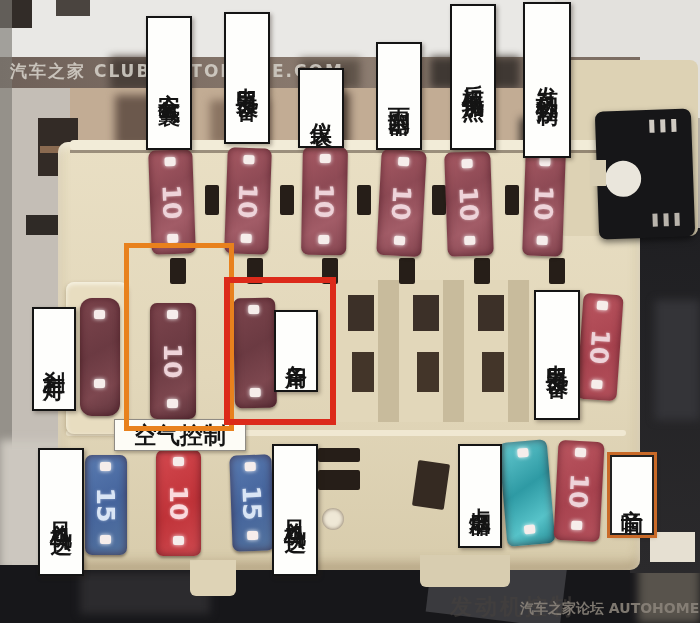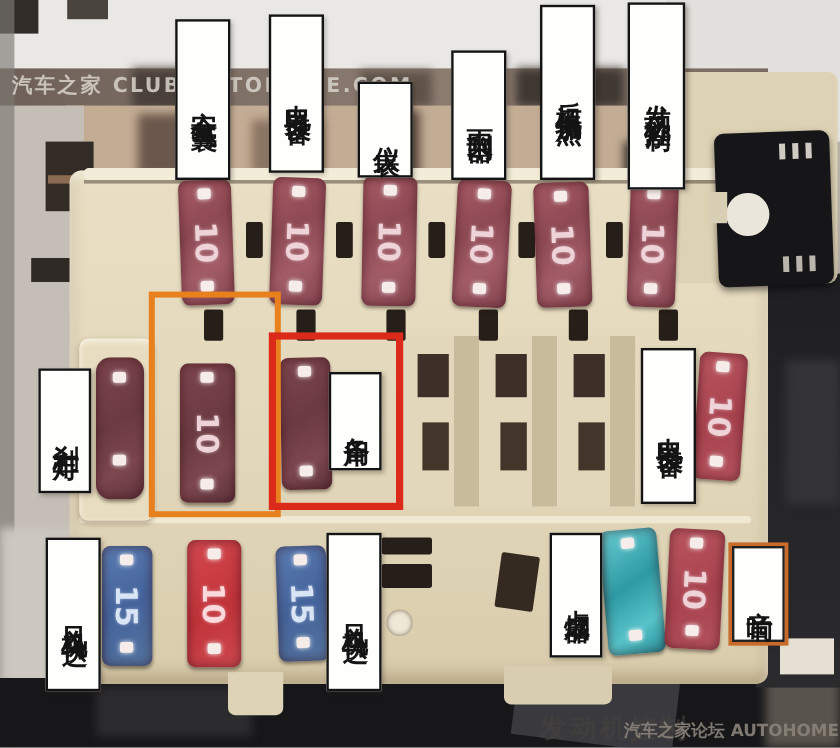--- a/index.html
+++ b/index.html
@@ -224,20 +224,21 @@
   <div class="vlabel" style="left:224px;top:12px;width:40px;height:120px;">电器设备</div>
   <div class="vlabel" style="left:298px;top:68px;width:40px;height:68px;">仪表</div>
   <div class="vlabel" style="left:376px;top:42px;width:40px;height:96px;">雨刮器</div>
   <div class="vlabel" style="left:450px;top:4px;width:40px;height:134px;">后视镜加热</div>
   <div class="vlabel" style="left:523px;top:2px;width:42px;height:144px;">发动机控制</div>
 
   <div class="vlabel" style="left:32px;top:307px;width:38px;height:92px;">刹车灯</div>
   <div class="vlabel" style="left:274px;top:310px;width:38px;height:70px;">备用</div>
   <div class="vlabel" style="left:534px;top:290px;width:40px;height:118px;">电器设备</div>
 
+  <div class="hlabel" style="left:114px;top:419px;width:130px;height:30px;">空气控制</div>
 
   <div class="vlabel" style="left:38px;top:448px;width:40px;height:116px;">风机马达</div>
   <div class="vlabel" style="left:272px;top:444px;width:40px;height:120px;">风机马达</div>
   <div class="vlabel" style="left:458px;top:444px;width:38px;height:92px;">点烟器</div>
   <div class="vlabel" style="left:610px;top:455px;width:38px;height:68px;border:2px solid #222;outline:3px solid #c96a28;">音响</div>
 
   <div class="wm" style="left:10px;top:60px;font-size:17px;font-weight:700;letter-spacing:2px;color:#d8d4cc;opacity:.85;">汽车之家 CLUB.AUTOHOME.COM</div>
   <div class="wm" style="left:450px;top:592px;font-size:22px;font-weight:700;color:#46423e;opacity:.6;letter-spacing:3px;">发动机控制</div>
   <div class="wm" style="left:520px;top:600px;font-size:14px;font-weight:700;color:#8a837a;opacity:.9;">汽车之家论坛 AUTOHOME.COM.CN</div>
 

